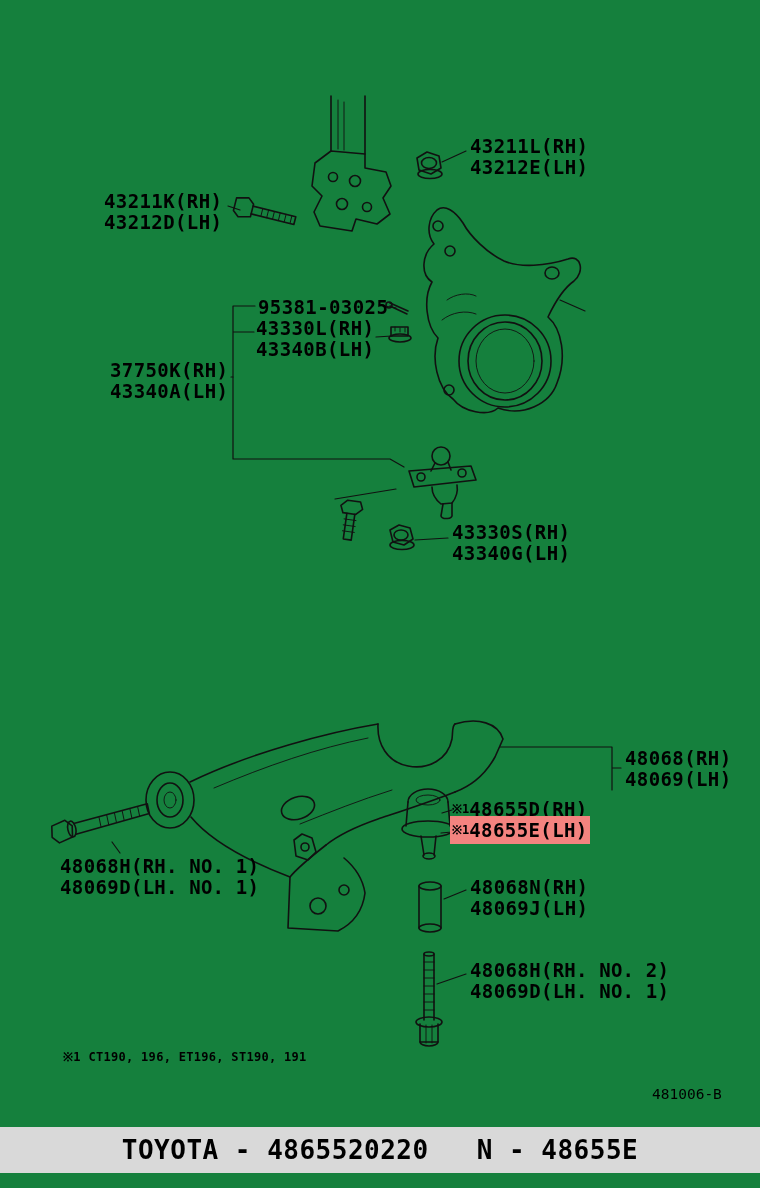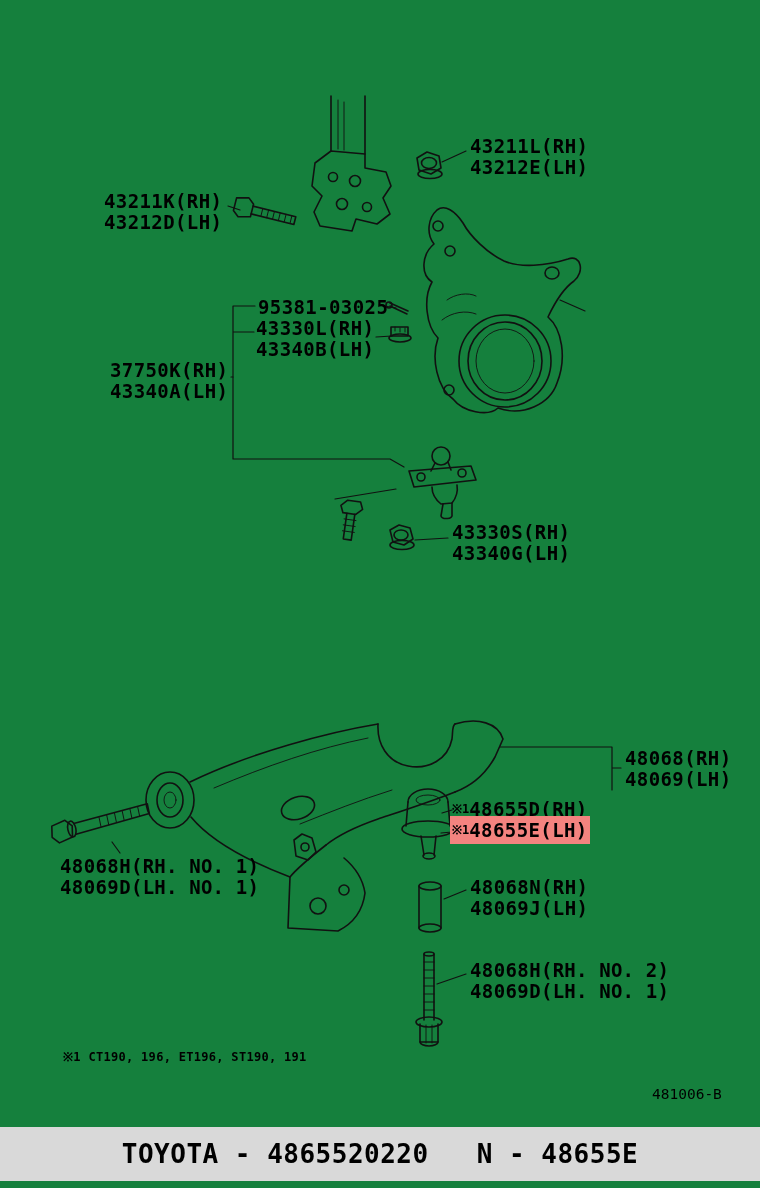--- a/index.html
+++ b/index.html
@@ -17,21 +17,21 @@
   }
   .plabel .small { font-size:19px; letter-spacing:0.2px; }
   .pfx { font-size:12px; vertical-align:3px; letter-spacing:0; }
   .hl { background:#f4837f; padding:3px 2px; margin-left:-2px;margin-top:12px; }
   .footnote {
     position:absolute; left:63px; top:1048px; font-size:12px; font-weight:600;
     letter-spacing:0.3px; white-space:nowrap;
   }
   .refcode { position:absolute; left:652px; top:1086px; font-size:14.5px; font-weight:400; }
   .footer {
-    position:absolute; left:0; top:1127px; width:760px; height:54px;
+    position:absolute; left:0; top:1127px; width:760px; height:46px;
     background:#d9d9d9; display:flex; align-items:center; justify-content:center;
     gap:48px; font-size:26px; font-weight:bold; letter-spacing:0.5px;
   }
 </style>
 </head>
 <body>
 
 <div class="canvas">
 
   <svg class="art" viewBox="0 0 760 1188">

